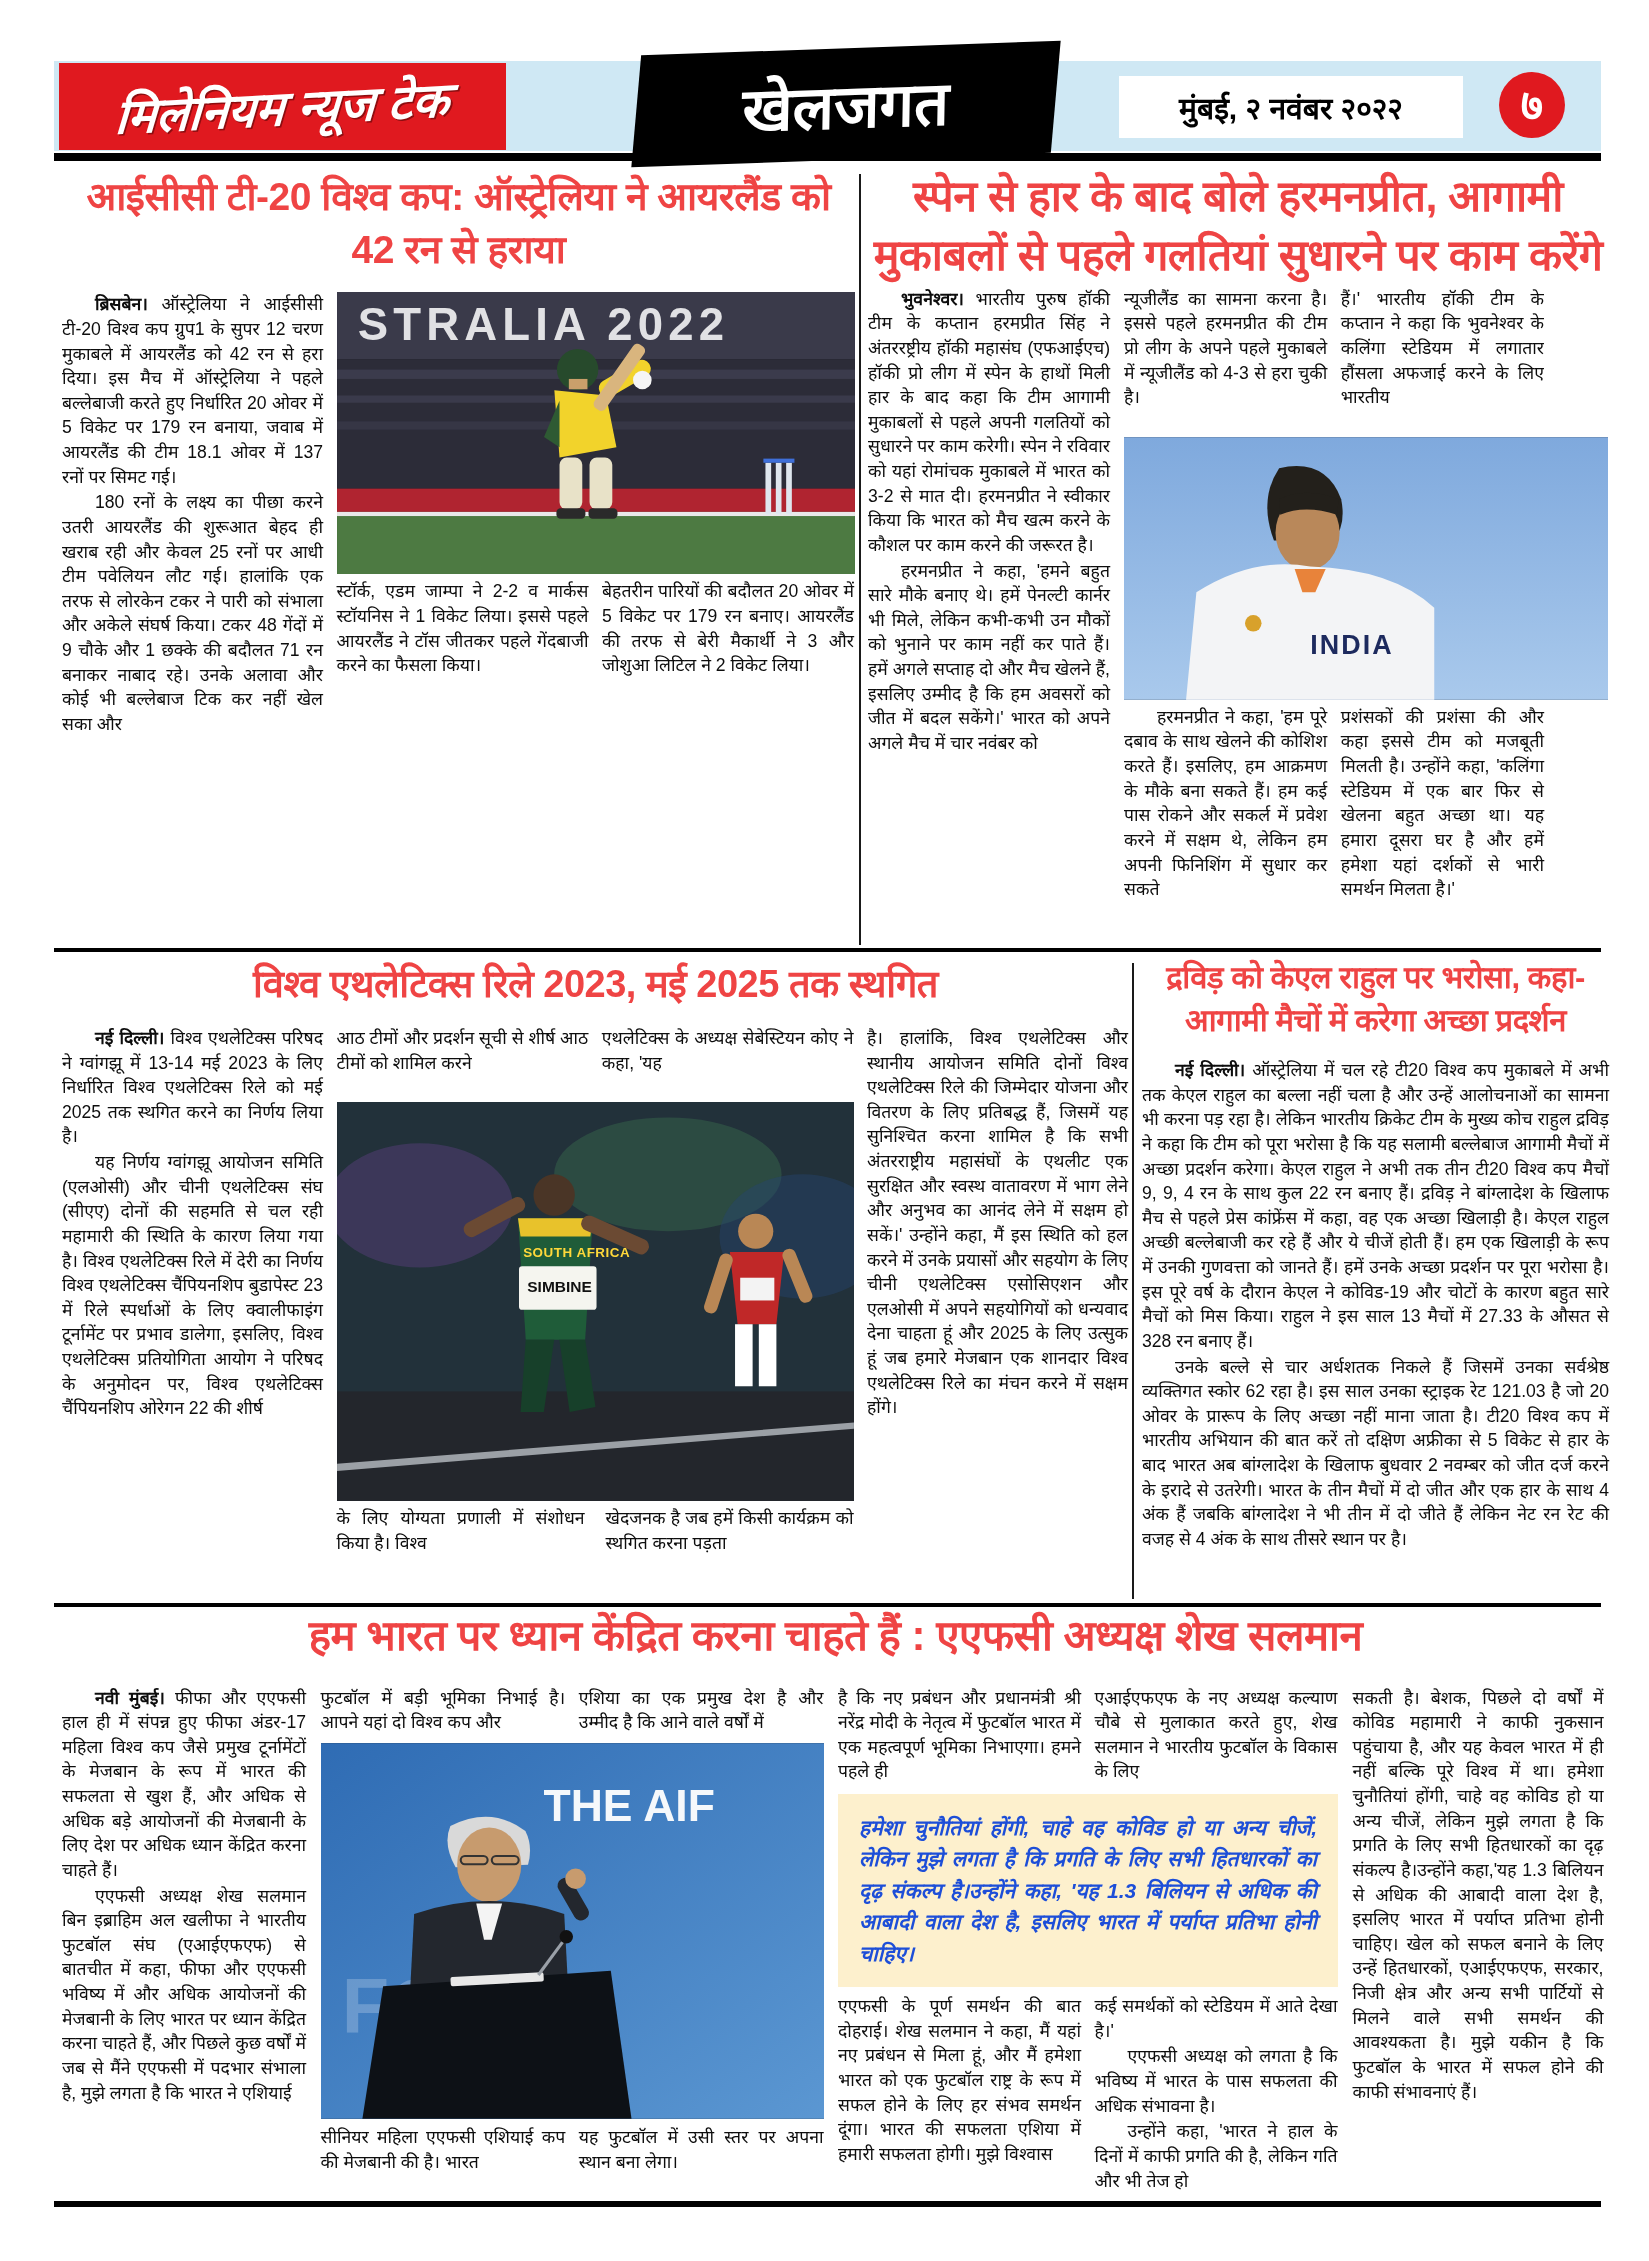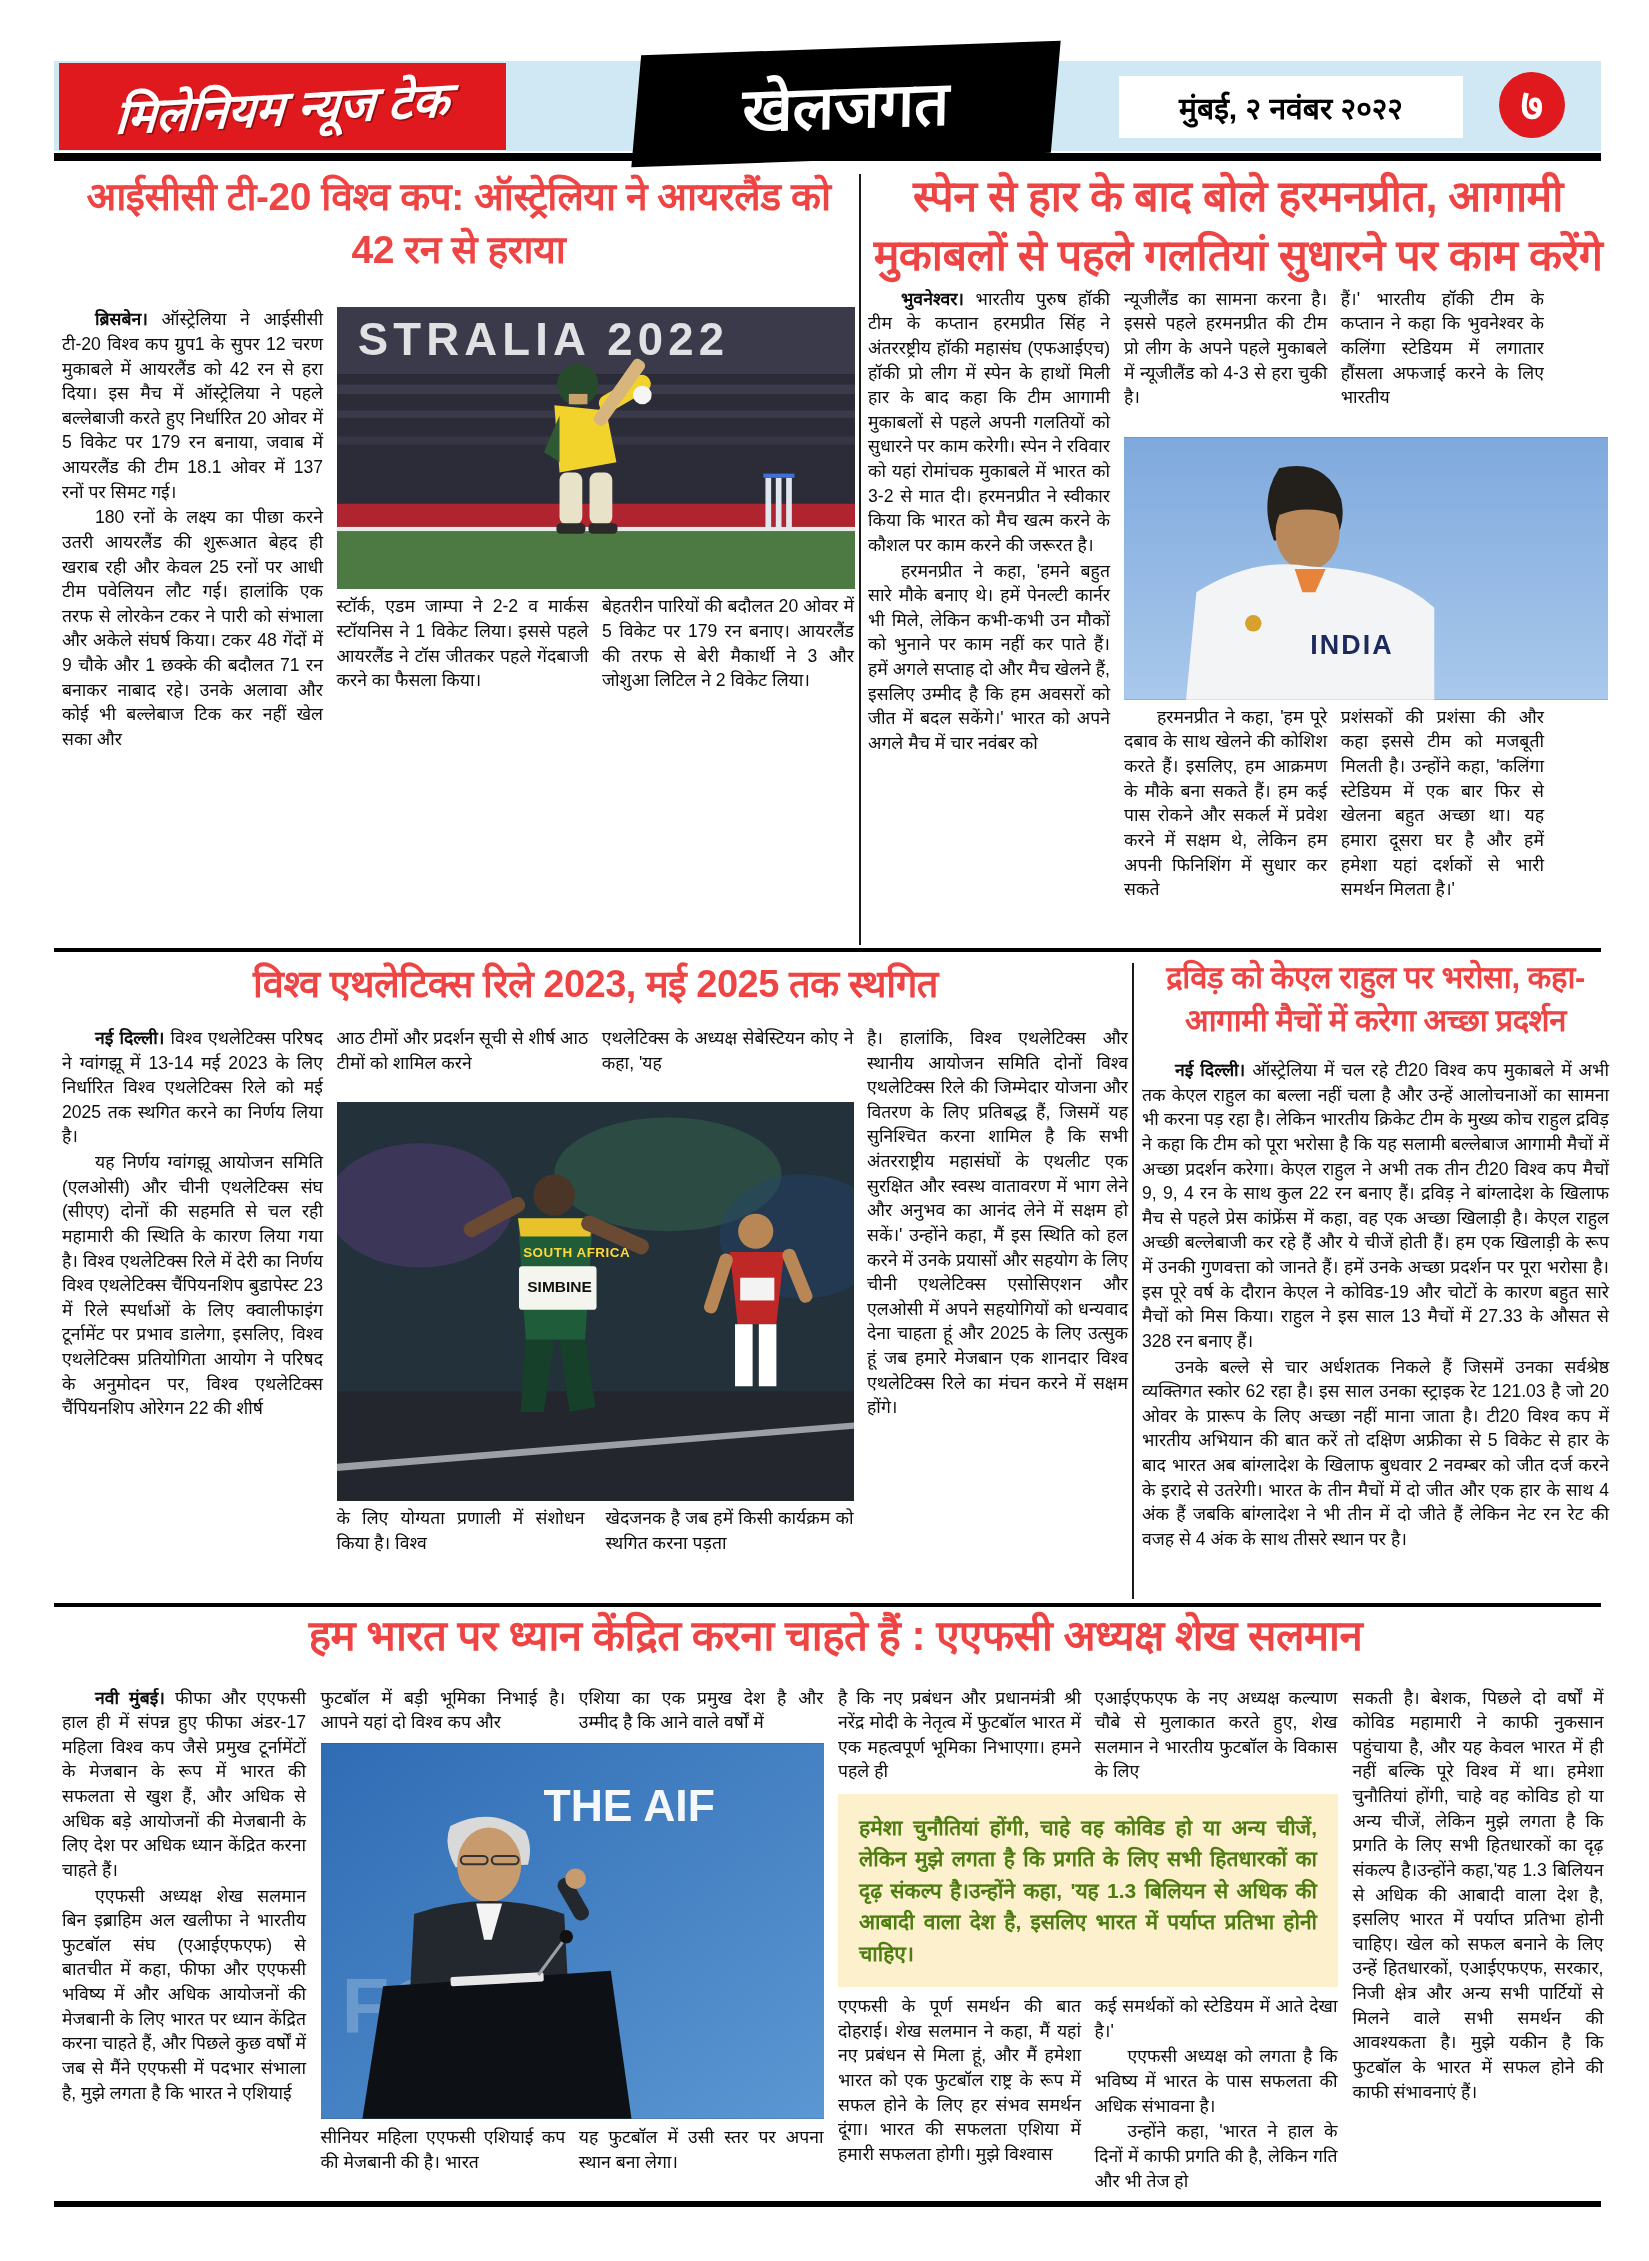--- a/index.html
+++ b/index.html
@@ -28,27 +28,27 @@
 
   
   .article{position:absolute;}
   .hl{font-weight:900;text-align:center;color:#ef4444;margin:0;letter-spacing:-0.5px;}
   .col{font-size:17.6px;line-height:1.4;text-align:justify;color:#0d0d0d;}
   .col p{margin:0 0 1px 0;}
   .indent{text-indent:33px;}
   .photo{position:relative;overflow:hidden;background:#222;}
   .photo svg{display:block;}
 
-  .quote-box{background:#fdf0cd;padding:17.6px 21px;font-weight:700;
-             font-size:21px;line-height:1.5;text-align:justify;color:#4d7c0f;}
+  .quote-box{background:#fdf0cd;padding:17.6px 21px;font-style:italic;font-weight:700;
+             font-size:21px;line-height:1.5;text-align:justify;color:#1d4ed8;}
 
   
   #a1{left:62px;top:171px;width:793px;}
   #a1 .hl{font-size:39px;line-height:1.35;}
-  #a1 .body{margin-top:31px;display:flex;gap:13.5px;}
+  #a1 .body{margin-top:16px;display:flex;gap:13.5px;}
   #a1 .c1{width:261px;}
   #a1 .right{width:518px;}
   #a1 .row1{display:flex;gap:13.5px;height:165px;overflow:hidden;}
   #a1 .row1 .col,#a1 .row2 .col{width:252px;}
   #a1 .row2{display:flex;gap:13.5px;margin-top:5.2px;}
 
   #a2{left:868px;top:167px;width:740px;}
   #a2 .hl{font-size:43px;line-height:1.38;}
   #a2 .body{margin-top:1px;display:flex;gap:14px;}
   #a2 .c1{width:242px;}

